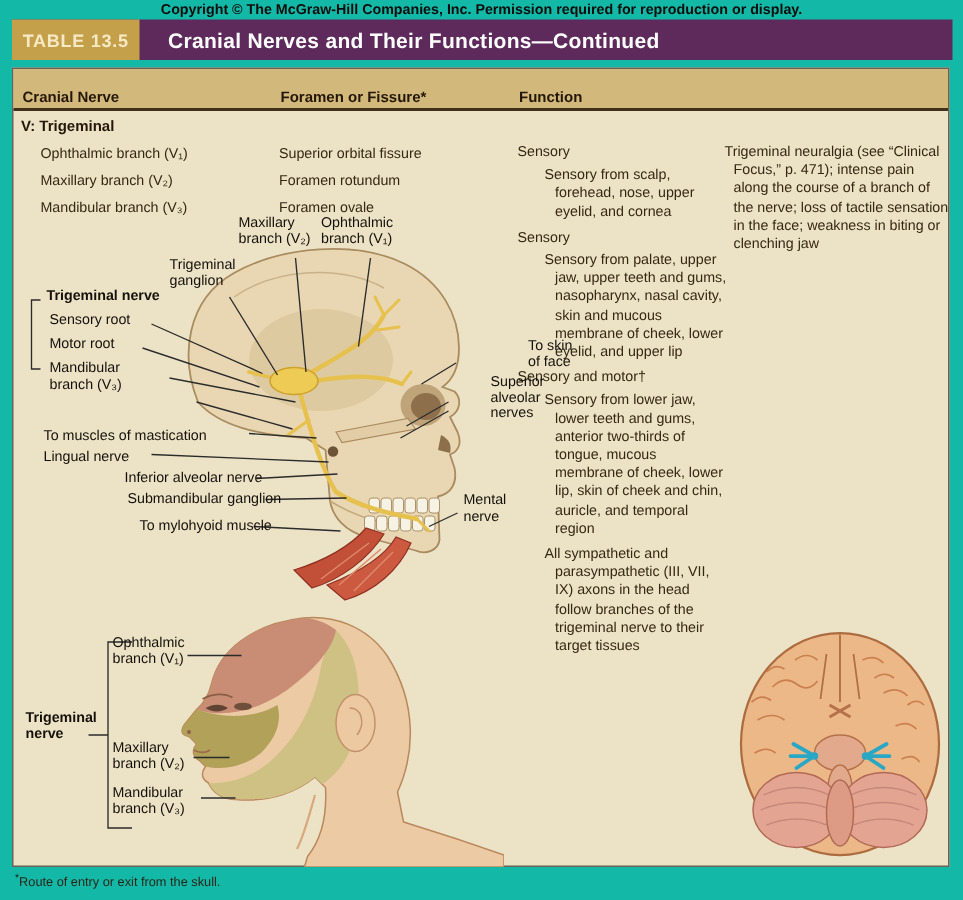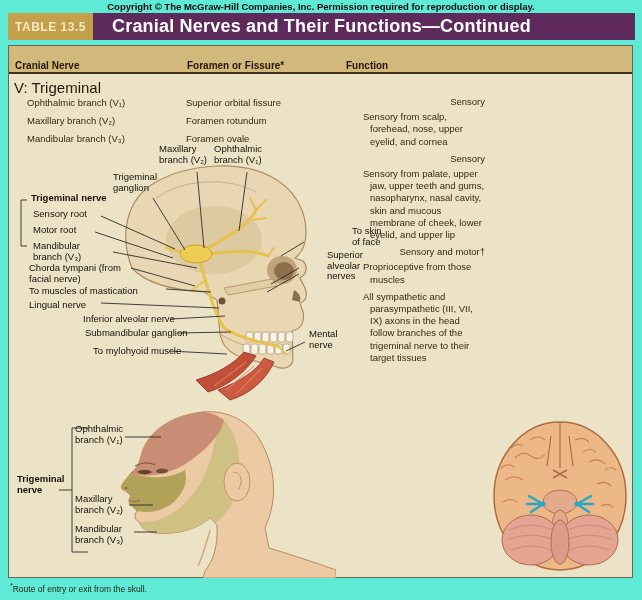--- a/index.html
+++ b/index.html
@@ -1,35 +1,35 @@
 <!DOCTYPE html>
 <html style="--banner-purple: #5e2a5c; --badge-gold: #c5a04b; --header-tan: #d3b87c; --body-cream: #ece3c6; --bone: #e9d7b3; --nerve-yellow: #e7c14e; --muscle-red: #c24f37; --zone-v1-pink: #c98c74; --zone-v2-olive: #b1a159; --zone-v3-khaki: #cfc083; --brain-tan: #ecb888; --cerebellum-pink: #e3a492; --trigeminal-blue: #2aa7c4;"><head>
 <meta charset="utf-8">
 <style>
   html,body{margin:0;padding:0;background:#fff;}
-  .page{position:relative;width:642px;height:600px;background:#5eead4;overflow:hidden;
+  .page{position:relative;width:642px;height:600px;background:#14b8a6;overflow:hidden;
         font-family:"Liberation Sans",sans-serif;color:#191205;}
   .copyright{position:absolute;top:1px;left:0;width:642px;text-align:center;
              font-size:9.5px;font-weight:bold;color:#0c0c0c;}
   .banner{position:absolute;left:8px;top:13px;width:627px;height:27px;background:var(--banner-purple,#5e2a5c);}
   .banner-badge{position:absolute;left:0;top:0;width:85px;height:27px;background:var(--badge-gold,#c5a04b);
                 color:#f7e9c4;font-weight:bold;font-size:12px;display:flex;align-items:center;justify-content:center;
                 letter-spacing:.5px;}
   .banner-title{position:absolute;left:104px;top:0;height:27px;display:flex;align-items:center;
-                color:#ffffff;font-weight:bold;font-size:18px;letter-spacing:.2px;}
+                color:#ffffff;font-weight:bold;font-size:14px;letter-spacing:.2px;}
   .tablebox{position:absolute;left:8px;top:45px;width:625px;height:533px;background:var(--body-cream,#ece3c6);
             border:1px solid #6a6257;box-sizing:border-box;}
   .headband{position:absolute;left:0;top:0;width:100%;height:28px;background:var(--header-tan,#d3b87c);
             border-bottom:2px solid #40301c;box-sizing:border-box;}
   .colhead{position:absolute;font-size:10px;font-weight:bold;color:#241708;line-height:11px;}
-  .grouphead{position:absolute;left:5px;top:33px;font-size:15px;font-weight:normal;color:#241708;}
+  .grouphead{position:absolute;left:5px;top:33px;font-size:10px;font-weight:bold;color:#241708;}
   .cellcol{position:absolute;font-size:9.5px;line-height:11.5px;color:#352813;}
   .cellcol .row{margin-bottom:6.5px;white-space:nowrap;}
   .funcol{position:absolute;left:336px;top:50px;width:140px;font-size:9.5px;line-height:12.2px;color:#352813;}
-  .funcol .h{margin:0 0 3px 0;text-align:right;}
+  .funcol .h{margin:0 0 3px 0;}
   .funcol .p{margin:0 0 5px 0;padding-left:25px;text-indent:-7px;}
   .conscol{position:absolute;left:474px;top:50px;width:150px;font-size:9.5px;line-height:12.2px;color:#352813;
            padding-left:6px;text-indent:-6px;box-sizing:border-box;}
   .lbl{position:absolute;font-size:9.5px;line-height:10.5px;color:#15100a;}
   .lbl.b{font-weight:bold;}
   .nw{white-space:nowrap;}
   svg{position:absolute;}
   .footnote{position:absolute;left:10px;top:582px;font-size:8.5px;color:#2a2418;}
   .footnote sup{font-size:7px;}
 </style>
@@ -64,24 +64,25 @@
       <div class="row">Foramen rotundum</div>
       <div class="row">Foramen ovale</div>
     </div>
 
     <div class="funcol">
       <div class="h">Sensory</div>
       <div class="p">Sensory from scalp, forehead, nose, upper eyelid, and cornea</div>
       <div class="h">Sensory</div>
       <div class="p">Sensory from palate, upper jaw, upper teeth and gums, nasopharynx, nasal cavity, skin and mucous membrane of cheek, lower eyelid, and upper lip</div>
       <div class="h">Sensory and motor†</div>
-      <div class="p">Proprioceptive from those muscles</div>
+      <div class="p">Sensory from lower jaw, lower teeth and gums, anterior two-thirds of tongue, mucous membrane of cheek, lower lip, skin of cheek and chin, auricle, and temporal region</div>
       <div class="p">All sympathetic and parasympathetic (III, VII, IX) axons in the head follow branches of the trigeminal nerve to their target tissues</div>
     </div>
 
+    <div class="conscol">Trigeminal neuralgia (see “Clinical Focus,” p. 471); intense pain along the course of a branch of the nerve; loss of tactile sensation in the face; weakness in biting or clenching jaw</div>
 
     <svg style="left:87px;top:102px;" width="250" height="264" viewBox="0 0 250 264">
       <path d="M36 120 C24 90 28 52 60 34 C92 16 142 12 174 28 C198 40 210 62 210 84 C210 96 206 105 199 110 L207 113 C212 118 211 126 204 130 L209 140 C212 147 210 153 204 155 L207 164 C209 174 205 181 196 183 L197 212 C196 219 188 222 181 219 L148 210 C134 206 126 197 124 186 L121 152 L108 144 C76 142 50 136 36 120 Z" fill="#e9d7b3" stroke="#a98b60" stroke-width="1.2"></path>
       <ellipse cx="118" cy="92" rx="48" ry="34" fill="#decaa0"></ellipse>
       <path d="M60 50 q20 -14 48 -16 q30 -2 52 10" fill="none" stroke="#c9b189" stroke-width="1"></path>
       <ellipse cx="186" cy="122" rx="15" ry="14" fill="#bfa379"></ellipse>
       <ellipse cx="188" cy="123" rx="10" ry="9" fill="#8d6f4c"></ellipse>
       <path d="M198 142 q8 4 6 12 l-8 -2 z" fill="#8d6f4c"></path>
       <path d="M128 140 L176 131 L181 138 L132 147 Z" fill="#e2cda6" stroke="#a98b60" stroke-width="0.8"></path>
       <circle cx="126" cy="153" r="3.5" fill="#6d5437"></circle>
@@ -210,21 +211,20 @@
       </g>
     </svg>
 
     <div class="lbl" style="left:150px;top:98px;width:58px;">Maxillary branch (V₂)</div>
     <div class="lbl" style="left:205px;top:98px;width:62px;">Ophthalmic branch (V₁)</div>
     <div class="lbl" style="left:104px;top:126px;width:55px;">Trigeminal ganglion</div>
     <div class="lbl b nw" style="left:22px;top:147px;">Trigeminal nerve</div>
     <div class="lbl nw" style="left:24px;top:163px;">Sensory root</div>
     <div class="lbl nw" style="left:24px;top:179px;">Motor root</div>
     <div class="lbl" style="left:24px;top:195px;width:60px;">Mandibular branch (V₃)</div>
-    <div class="lbl" style="left:20px;top:217px;width:92px;">Chorda tympani (from facial nerve)</div>
     <div class="lbl nw" style="left:20px;top:240px;">To muscles of mastication</div>
     <div class="lbl nw" style="left:20px;top:254px;">Lingual nerve</div>
     <div class="lbl nw" style="left:74px;top:268px;">Inferior alveolar nerve</div>
     <div class="lbl nw" style="left:76px;top:282px;">Submandibular ganglion</div>
     <div class="lbl nw" style="left:84px;top:300px;">To mylohyoid muscle</div>
     <div class="lbl" style="left:298px;top:180px;width:40px;margin-left:45px;">To skin of face</div>
     <div class="lbl" style="left:278px;top:204px;width:44px;margin-left:40px;">Superior alveolar nerves</div>
     <div class="lbl" style="left:300px;top:283px;width:38px;">Mental nerve</div>
 
     <div class="lbl b" style="left:8px;top:428px;width:55px;">Trigeminal nerve</div>

